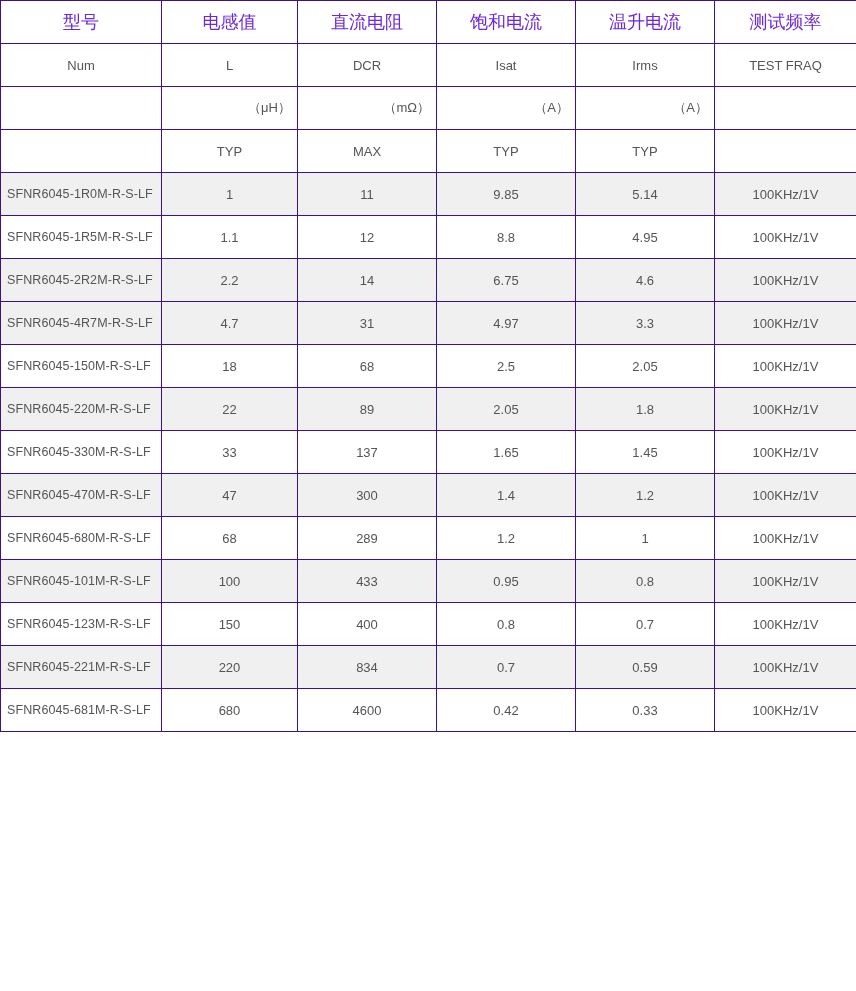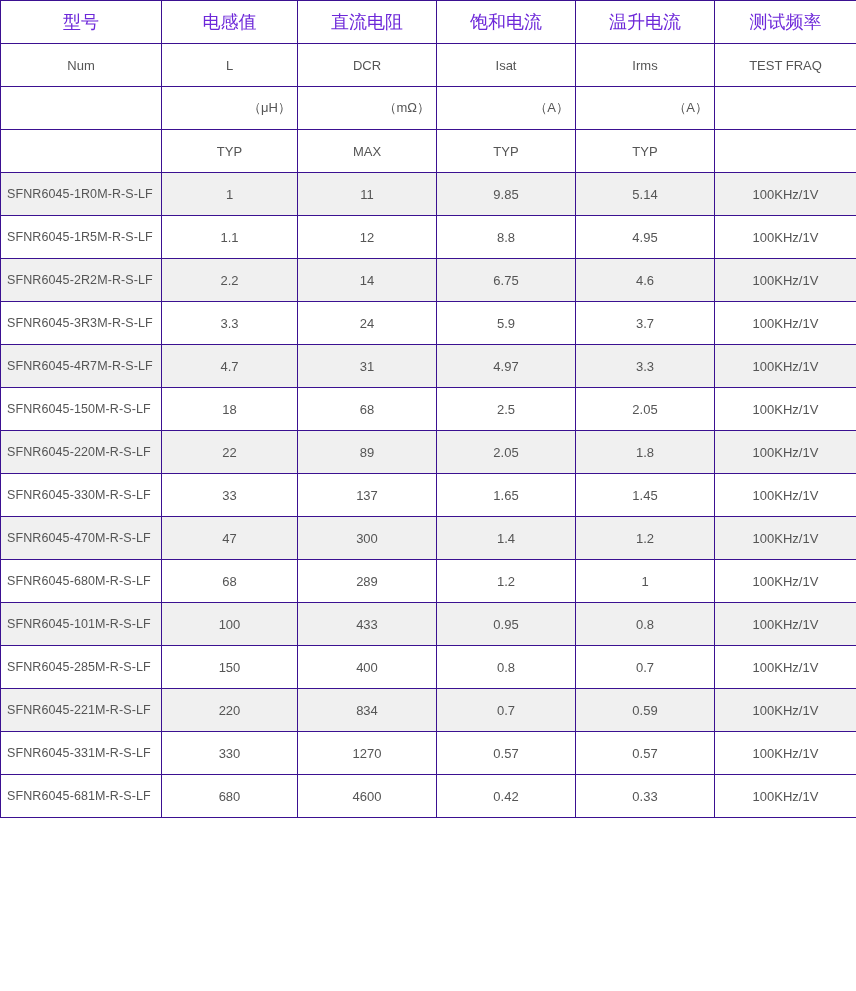--- a/index.html
+++ b/index.html
@@ -120,28 +120,20 @@
         <td>100KHz/1V</td>
       </tr>
       <tr class="alt">
         <td class="model-cell">SFNR6045-2R2M-R-S-LF</td>
         <td>2.2</td>
         <td>14</td>
         <td>6.75</td>
         <td>4.6</td>
         <td>100KHz/1V</td>
       </tr>
-      <tr class="plain">
-        <td class="model-cell">SFNR6045-3R3M-R-S-LF</td>
-        <td>3.3</td>
-        <td>24</td>
-        <td>5.9</td>
-        <td>3.7</td>
-        <td>100KHz/1V</td>
-      </tr>
       <tr class="alt">
         <td class="model-cell">SFNR6045-4R7M-R-S-LF</td>
         <td>4.7</td>
         <td>31</td>
         <td>4.97</td>
         <td>3.3</td>
         <td>100KHz/1V</td>
       </tr>
       <tr class="plain">
         <td class="model-cell">SFNR6045-150M-R-S-LF</td>
@@ -185,44 +177,36 @@
       </tr>
       <tr class="alt">
         <td class="model-cell">SFNR6045-101M-R-S-LF</td>
         <td>100</td>
         <td>433</td>
         <td>0.95</td>
         <td>0.8</td>
         <td>100KHz/1V</td>
       </tr>
       <tr class="plain">
-        <td class="model-cell">SFNR6045-285M-R-S-LF</td>
+        <td class="model-cell">SFNR6045-123M-R-S-LF</td>
         <td>150</td>
         <td>400</td>
         <td>0.8</td>
         <td>0.7</td>
         <td>100KHz/1V</td>
       </tr>
       <tr class="alt">
         <td class="model-cell">SFNR6045-221M-R-S-LF</td>
         <td>220</td>
         <td>834</td>
         <td>0.7</td>
         <td>0.59</td>
         <td>100KHz/1V</td>
       </tr>
       <tr class="plain">
-        <td class="model-cell">SFNR6045-331M-R-S-LF</td>
-        <td>330</td>
-        <td>1270</td>
-        <td>0.57</td>
-        <td>0.57</td>
-        <td>100KHz/1V</td>
-      </tr>
-      <tr class="plain">
         <td class="model-cell">SFNR6045-681M-R-S-LF</td>
         <td>680</td>
         <td>4600</td>
         <td>0.42</td>
         <td>0.33</td>
         <td>100KHz/1V</td>
       </tr>
     </tbody>
 </table>
 

